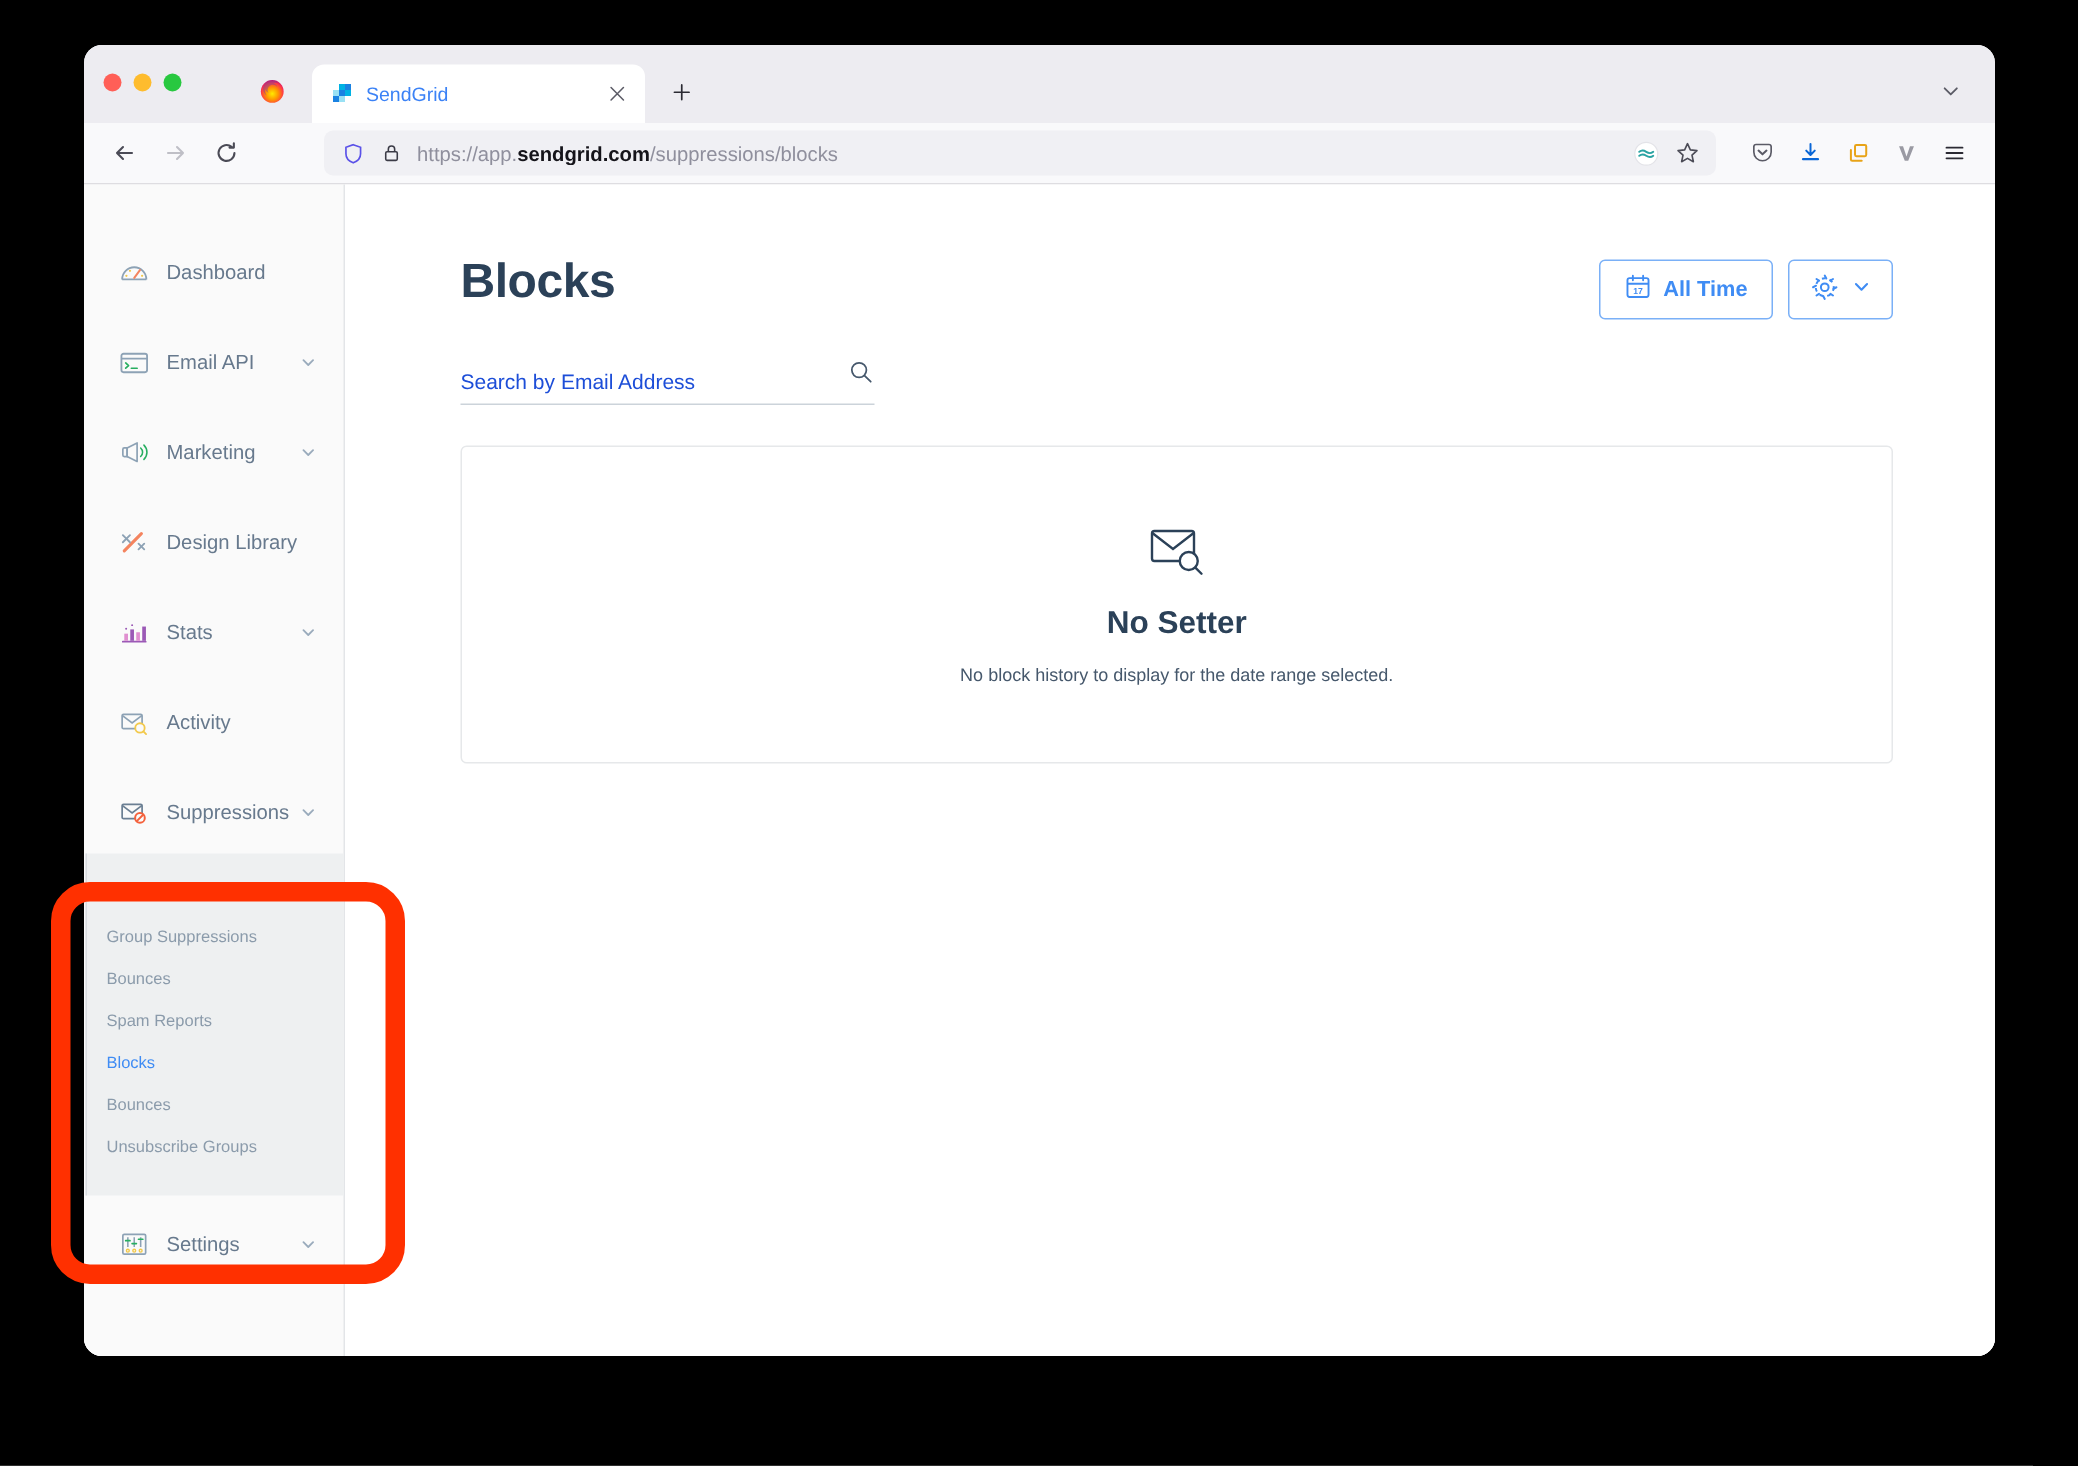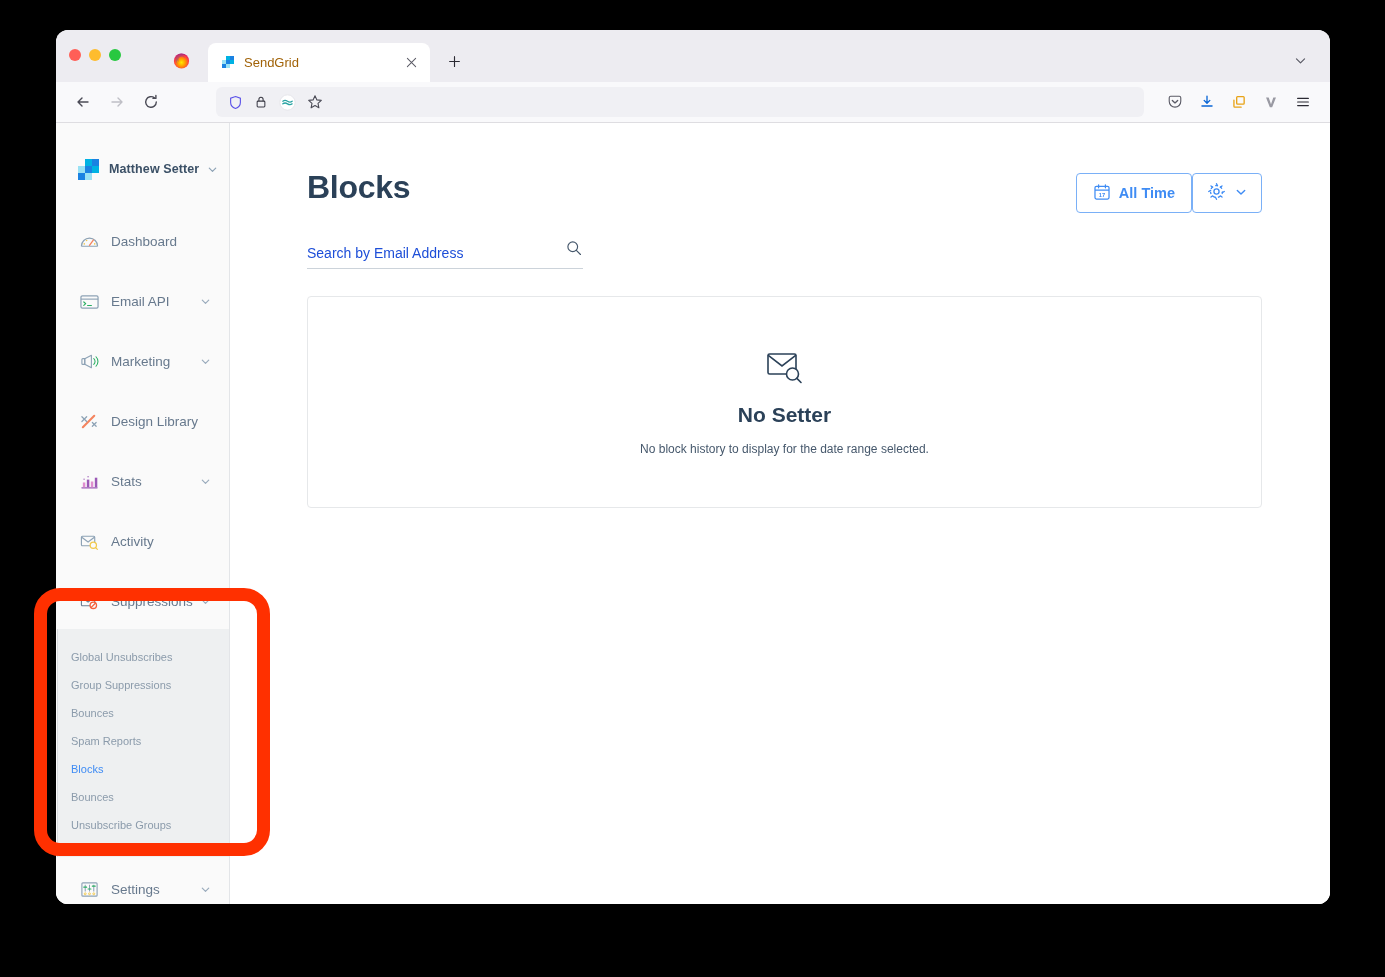--- a/index.html
+++ b/index.html
@@ -77,21 +77,21 @@
   }
   .tab-favicon {
     width: 16px; height: 16px;
     flex: 0 0 16px;
     margin-right: 10px;
     position: relative;
   }
   .tab-title {
     flex: 1;
     font-size: 13px;
-    color: #a16207;
+    color: #3b82f6;
     white-space: nowrap;
     overflow: hidden;
     text-overflow: ellipsis;
   }
   .tab-close {
     width: 18px; height: 18px;
     flex: 0 0 18px;
     display: flex; align-items: center; justify-content: center;
     color: #5b5b66;
   }
@@ -282,20 +282,21 @@
     font-size: 32px;
     font-weight: bold;
     color: #2b4158;
     letter-spacing: -.3px;
     line-height: 1;
     margin: 0;
   }
   .header-actions {
     display: flex;
     align-items: flex-end;
+    gap: 10px;
     margin-top: 2px;
   }
   .btn-outline {
     height: 40px;
     border: 1px solid #7ab0f7;
     border-radius: 4px;
     background: #ffffff;
     display: flex;
     align-items: center;
     justify-content: center;
@@ -450,20 +451,21 @@
           <svg viewBox="0 0 16 16" width="15" height="15">
             <path d="M8 1.6 L13.2 3.4 V8 C13.2 11 10.9 13.4 8 14.4 C5.1 13.4 2.8 11 2.8 8 V3.4 Z" stroke="#5b52e8" stroke-width="1.2" fill="none"></path>
           </svg>
         </span>
         <span class="url-icon">
           <svg viewBox="0 0 16 16" width="14" height="14">
             <rect x="3.6" y="7" width="8.8" height="6.6" rx="1" stroke="#3b3b46" stroke-width="1.2" fill="none"></rect>
             <path d="M5.6 7 V5 A2.4 2.4 0 0 1 10.4 5 V7" stroke="#3b3b46" stroke-width="1.2" fill="none"></path>
           </svg>
         </span>
+        <span class="url-text"><span>https://app.</span><span class="host">sendgrid.com</span><span>/suppressions/blocks</span></span>
         <span class="url-right">
           <span class="rbtn">
             <svg viewBox="0 0 20 20" width="17" height="17">
               <circle cx="10" cy="10" r="9" fill="#ffffff" stroke="#e3e3e8" stroke-width="1"></circle>
               <path d="M4.5 8.5 Q7 6.5 10 8.5 Q13 10.5 15.5 8.5" stroke="#2aa3a3" stroke-width="1.5" fill="none" stroke-linecap="round"></path>
               <path d="M4.5 11.6 Q7 9.6 10 11.6 Q13 13.6 15.5 11.6" stroke="#2aa3a3" stroke-width="1.5" fill="none" stroke-linecap="round"></path>
             </svg>
           </span>
           <span class="rbtn">
             <svg viewBox="0 0 16 16" width="16" height="16">
@@ -502,39 +504,20 @@
             <path d="M3 5 H15 M3 9 H15 M3 13 H15" stroke="#2b2a33" stroke-width="1.4" stroke-linecap="round"></path>
           </svg>
         </span>
       </div>
     </div>
 
     <div class="app">
 
       <div class="sidebar">
 
-        <div class="account">
-          <span class="account-logo">
-            <svg viewBox="0 0 21 21" width="21" height="21">
-              <rect x="7" y="0" width="7" height="7" fill="#00b2e3"></rect>
-              <rect x="14" y="0" width="7" height="7" fill="#1a82e2"></rect>
-              <rect x="0" y="7" width="7" height="7" fill="#99e1f4"></rect>
-              <rect x="7" y="7" width="7" height="7" fill="#1a82e2"></rect>
-              <rect x="14" y="7" width="7" height="7" fill="#00b2e3"></rect>
-              <rect x="0" y="14" width="7" height="7" fill="#1a82e2"></rect>
-              <rect x="7" y="14" width="7" height="7" fill="#99e1f4"></rect>
-            </svg>
-          </span>
-          <span class="account-name">Matthew Setter</span>
-          <span class="account-caret">
-            <svg viewBox="0 0 12 12" width="11" height="11">
-              <path d="M2.5 4.5 L6 8 L9.5 4.5" stroke="#8da2b5" stroke-width="1.3" fill="none" stroke-linecap="round" stroke-linejoin="round"></path>
-            </svg>
-          </span>
-        </div>
 
         <div class="nav-list">
 
           <div class="nav-item">
             <span class="ico">
               <svg viewBox="0 0 22 20" width="21" height="19">
                 <path d="M2.5 15 A8.5 8.5 0 0 1 19.5 15" stroke="#8da2b5" stroke-width="1.3" fill="none"></path>
                 <path d="M2.5 15 H19.5" stroke="#8da2b5" stroke-width="1.3"></path>
                 <path d="M11 14 L15 8.5" stroke="#f4845f" stroke-width="1.4" stroke-linecap="round"></path>
                 <circle cx="5.5" cy="12.5" r=".8" fill="#f2c94c"></circle>

